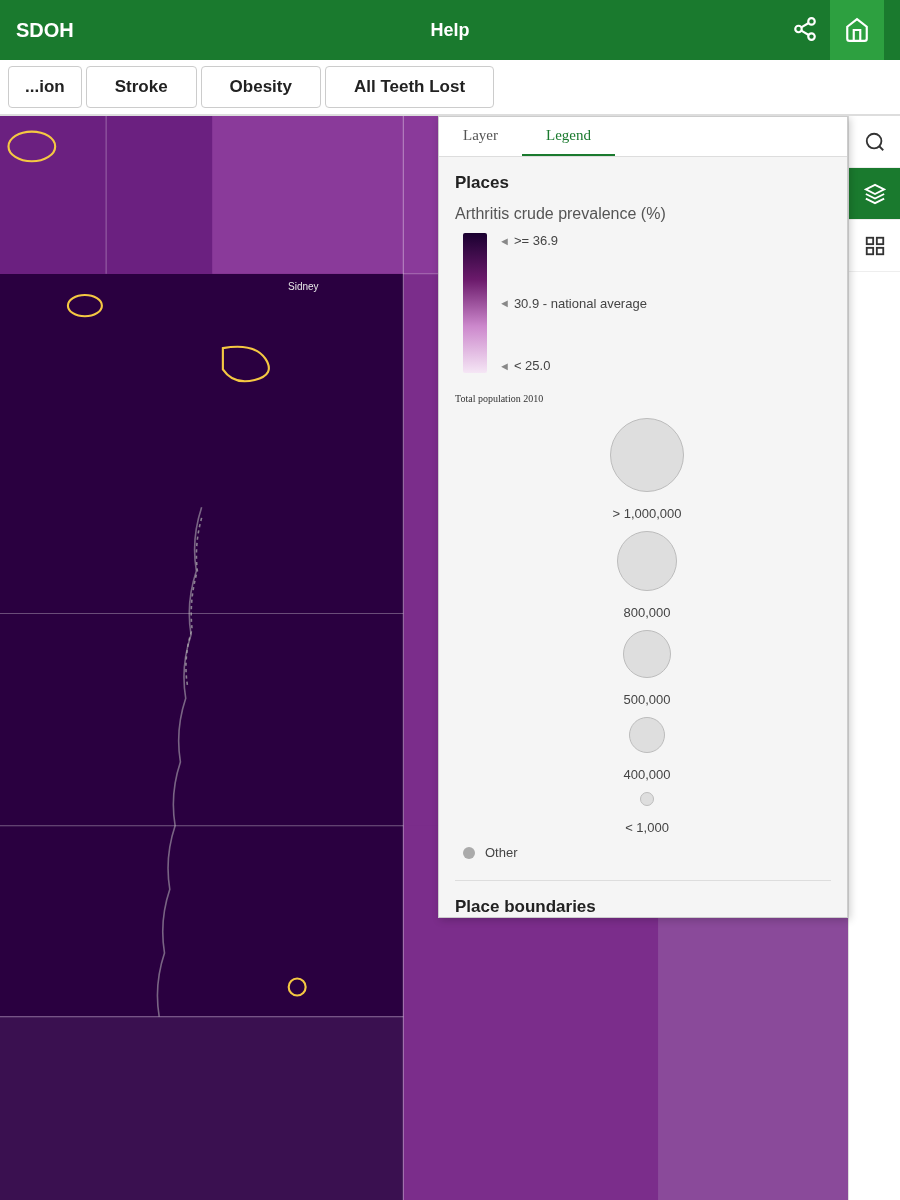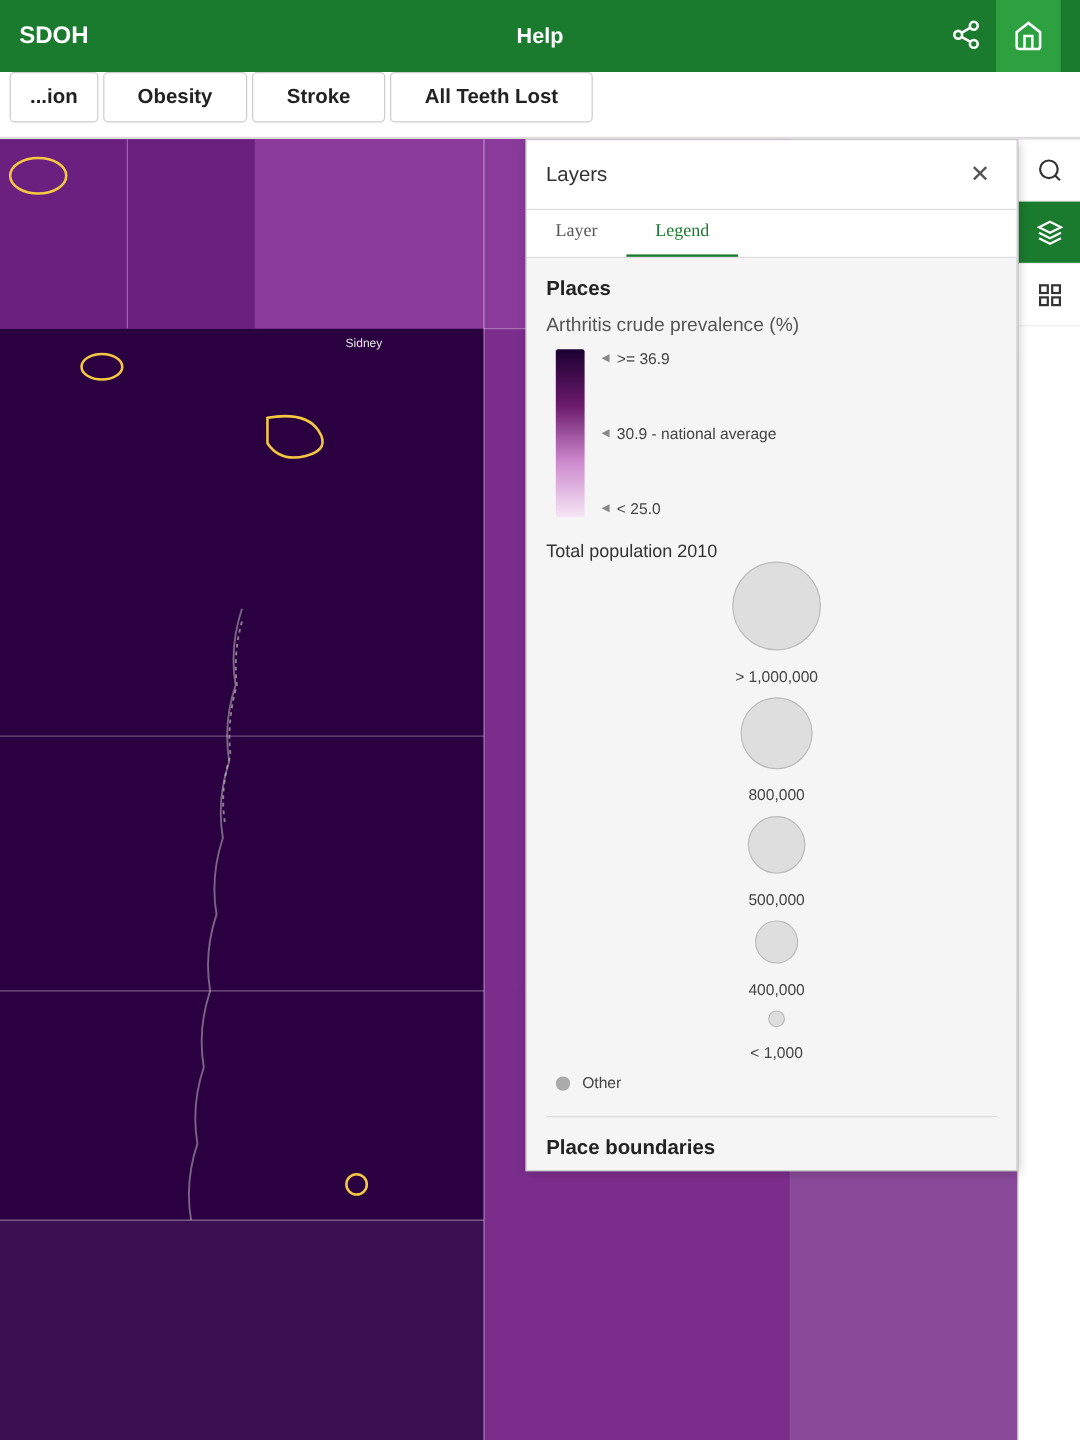--- a/index.html
+++ b/index.html
@@ -54,20 +54,21 @@
     }
 
     
     .tab-bar {
       background: white;
       display: flex;
       height: 56px;
       border-bottom: 2px solid #ddd;
       padding: 0 8px;
       gap: 4px;
+      align-items: center;
     }
     .tab-item {
       padding: 10px 28px;
       border: 1.5px solid #ccc;
       border-radius: 4px;
       font-size: 17px;
       font-weight: 600;
       cursor: pointer;
       background: white;
       color: #222;
@@ -336,22 +337,22 @@
       <svg width="26" height="26" viewBox="0 0 24 24" fill="none" stroke="white" stroke-width="2">
         <path d="M3 9l9-7 9 7v11a2 2 0 0 1-2 2H5a2 2 0 0 1-2-2z"></path>
           <polyline points="9 22 9 12 15 12 15 22"></polyline>
       </svg>
     </button>
   </div>
 </div>
 
 <div class="tab-bar">
   <div class="tab-item partial">...ion</div>
+  <div class="tab-item">Stroke</div>
   <div class="tab-item">Obesity</div>
-  <div class="tab-item">Stroke</div>
   <div class="tab-item">All Teeth Lost</div>
 </div>
 
 <div class="map-container">
 
   <svg class="map-svg" viewBox="0 0 848 1084" preserveAspectRatio="xMidYMid slice">
 
     <rect width="848" height="1084" fill="#7b2d8b"></rect>
 
     <rect x="620" y="0" width="228" height="200" fill="#e8c0d0" opacity="0.8"></rect>
@@ -408,26 +409,20 @@
         <rect x="3" y="3" width="7" height="7"></rect>
           <rect x="14" y="3" width="7" height="7"></rect>
         <rect x="3" y="14" width="7" height="7"></rect>
           <rect x="14" y="14" width="7" height="7"></rect>
       </svg>
     </button>
   </div>
 
   <div class="layers-panel">
 
-    <div class="panel-header">
-      <span class="panel-title">Layers</span>
-      <button class="panel-close-btn">
-        <span>✕</span>
-      </button>
-    </div>
 
     <div class="panel-tabs">
       <div class="panel-tab">Layer</div>
       <div class="panel-tab active">Legend</div>
     </div>
 
     <div class="panel-content" style="overflow-y:auto; max-height: 760px;">
 
       <div class="legend-section">
         <div class="legend-section-title">Places</div>
@@ -446,21 +441,21 @@
               <span>30.9 - national average</span>
             </div>
             <div class="ramp-label">
               <span class="ramp-arrow">◄</span>
               <span>&lt; 25.0</span>
             </div>
           </div>
         </div>
 
         <div style="margin-top: 20px;">
-          <div class="legend-subtitle" style="font-size:15px; color:#333; font-weight:500; margin-bottom:0;">Total population 2010</div>
+          <div class="legend-subtitle" style="font-size:10px; color:#333; font-weight:500; margin-bottom:14px;font-family:Liberation Serif, serif;">Total population 2010</div>
 
           <div class="pop-circles">
 
             <div class="pop-circle-row">
               <div class="pop-circle-wrap">
                 <div class="pop-circle" style="width:74px; height:74px;"></div>
               </div>
               <span class="pop-label">&gt; 1,000,000</span>
             </div>
 

